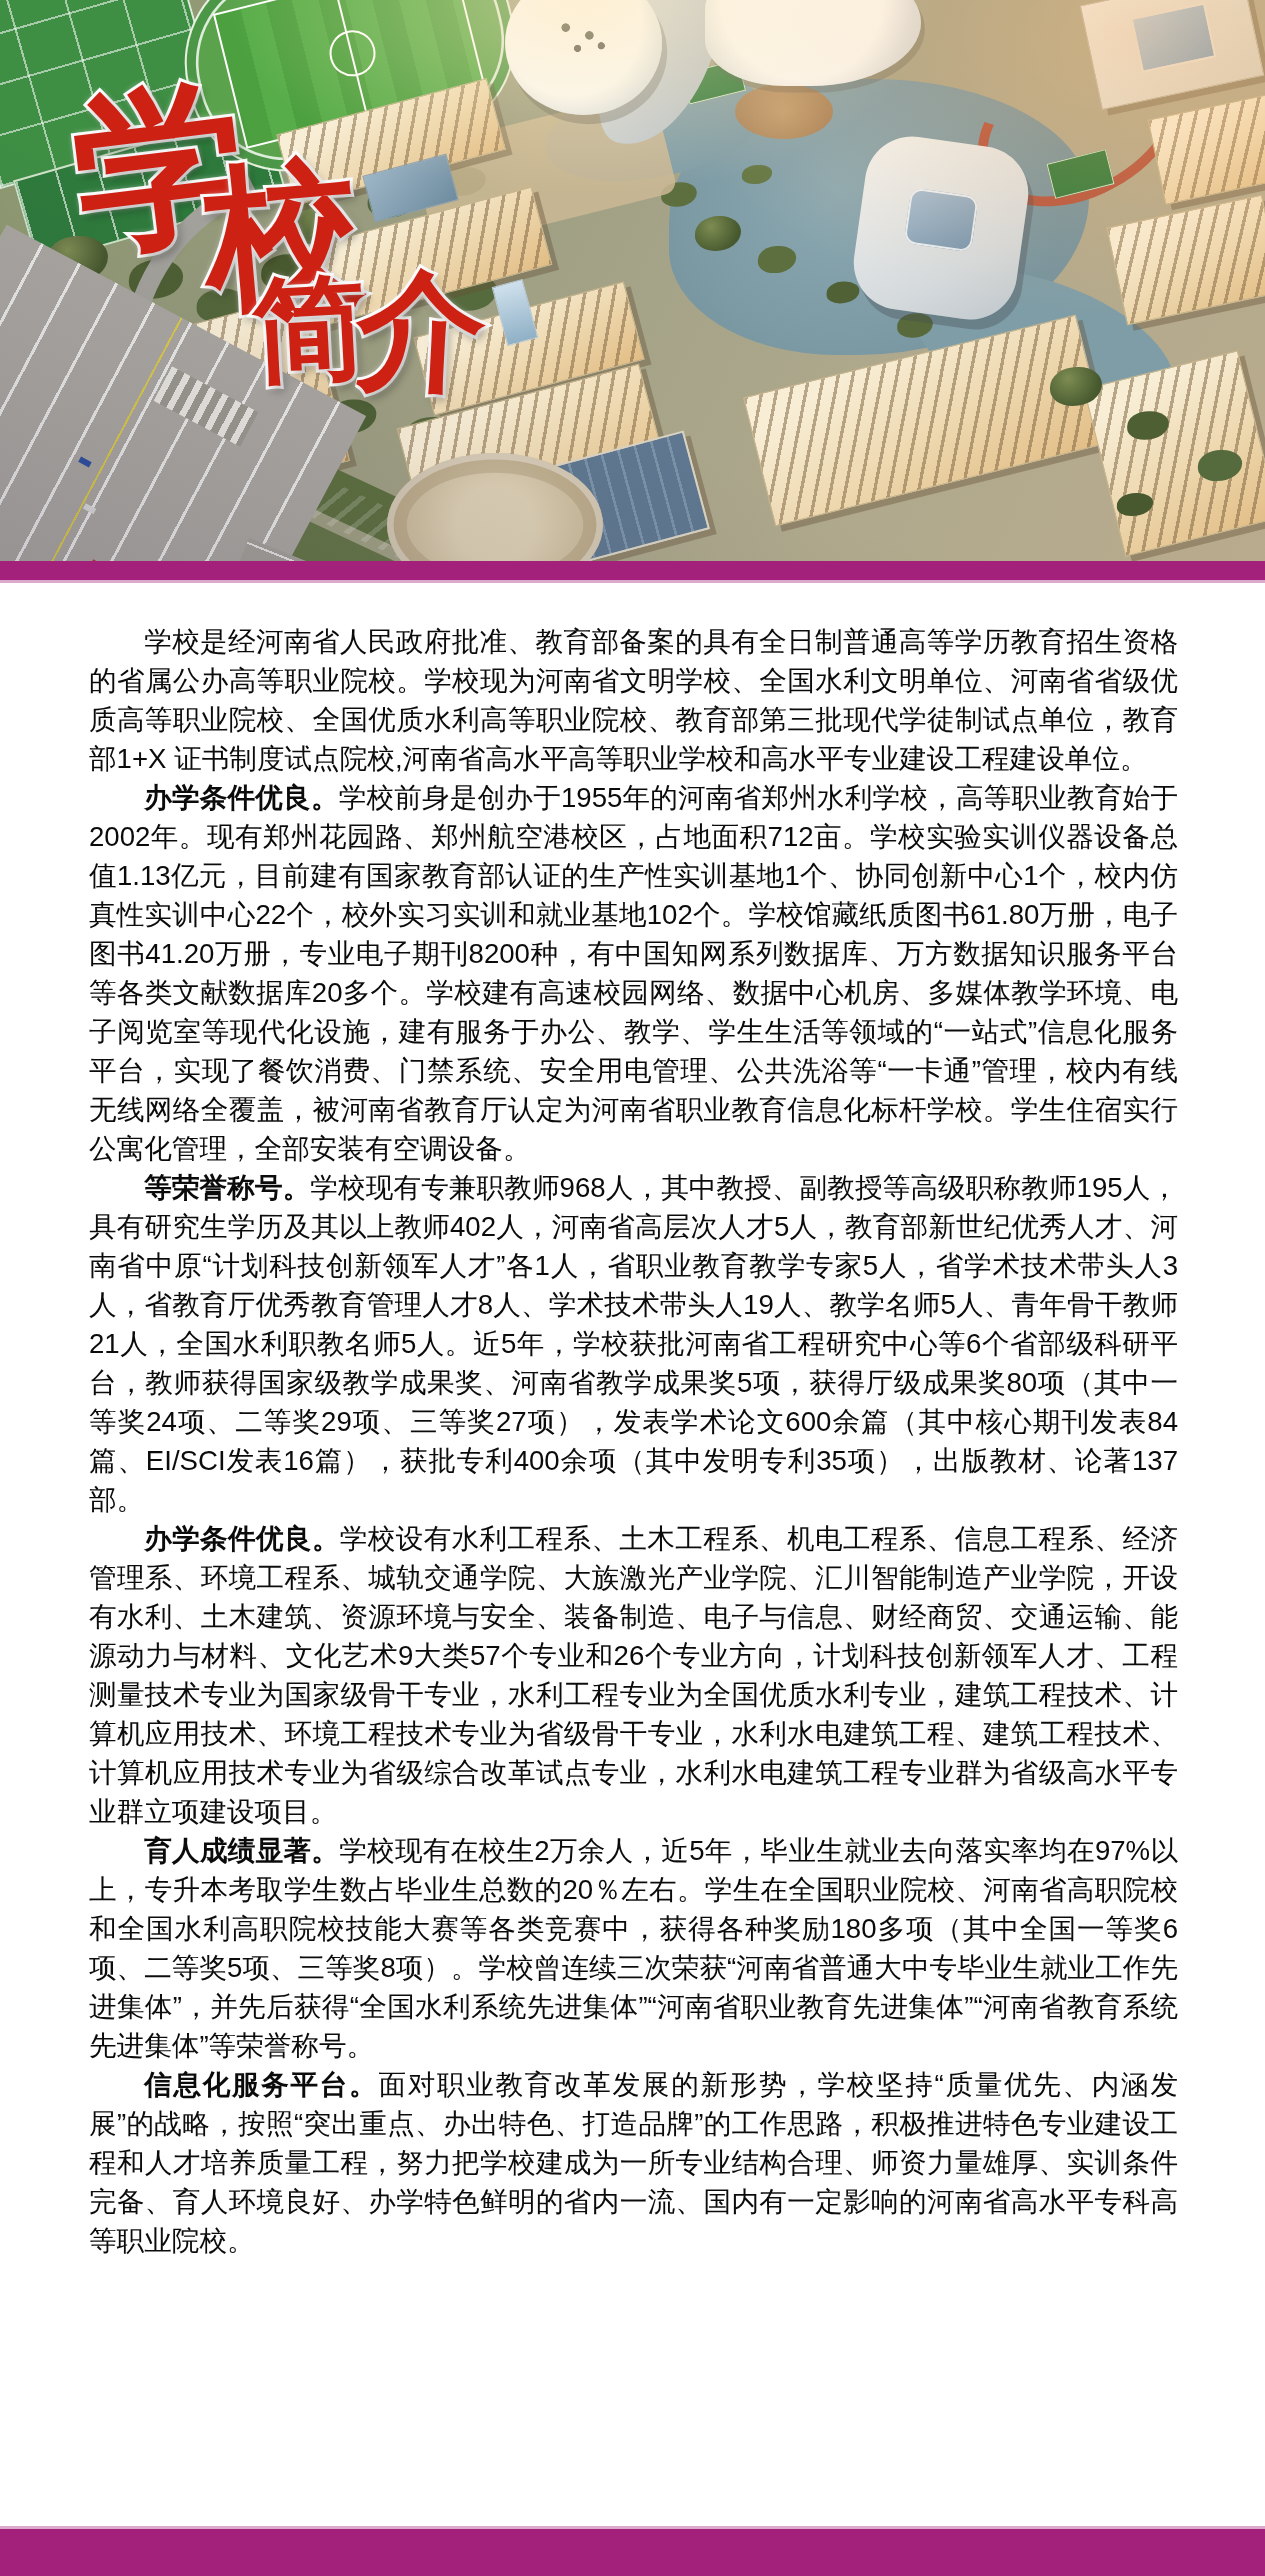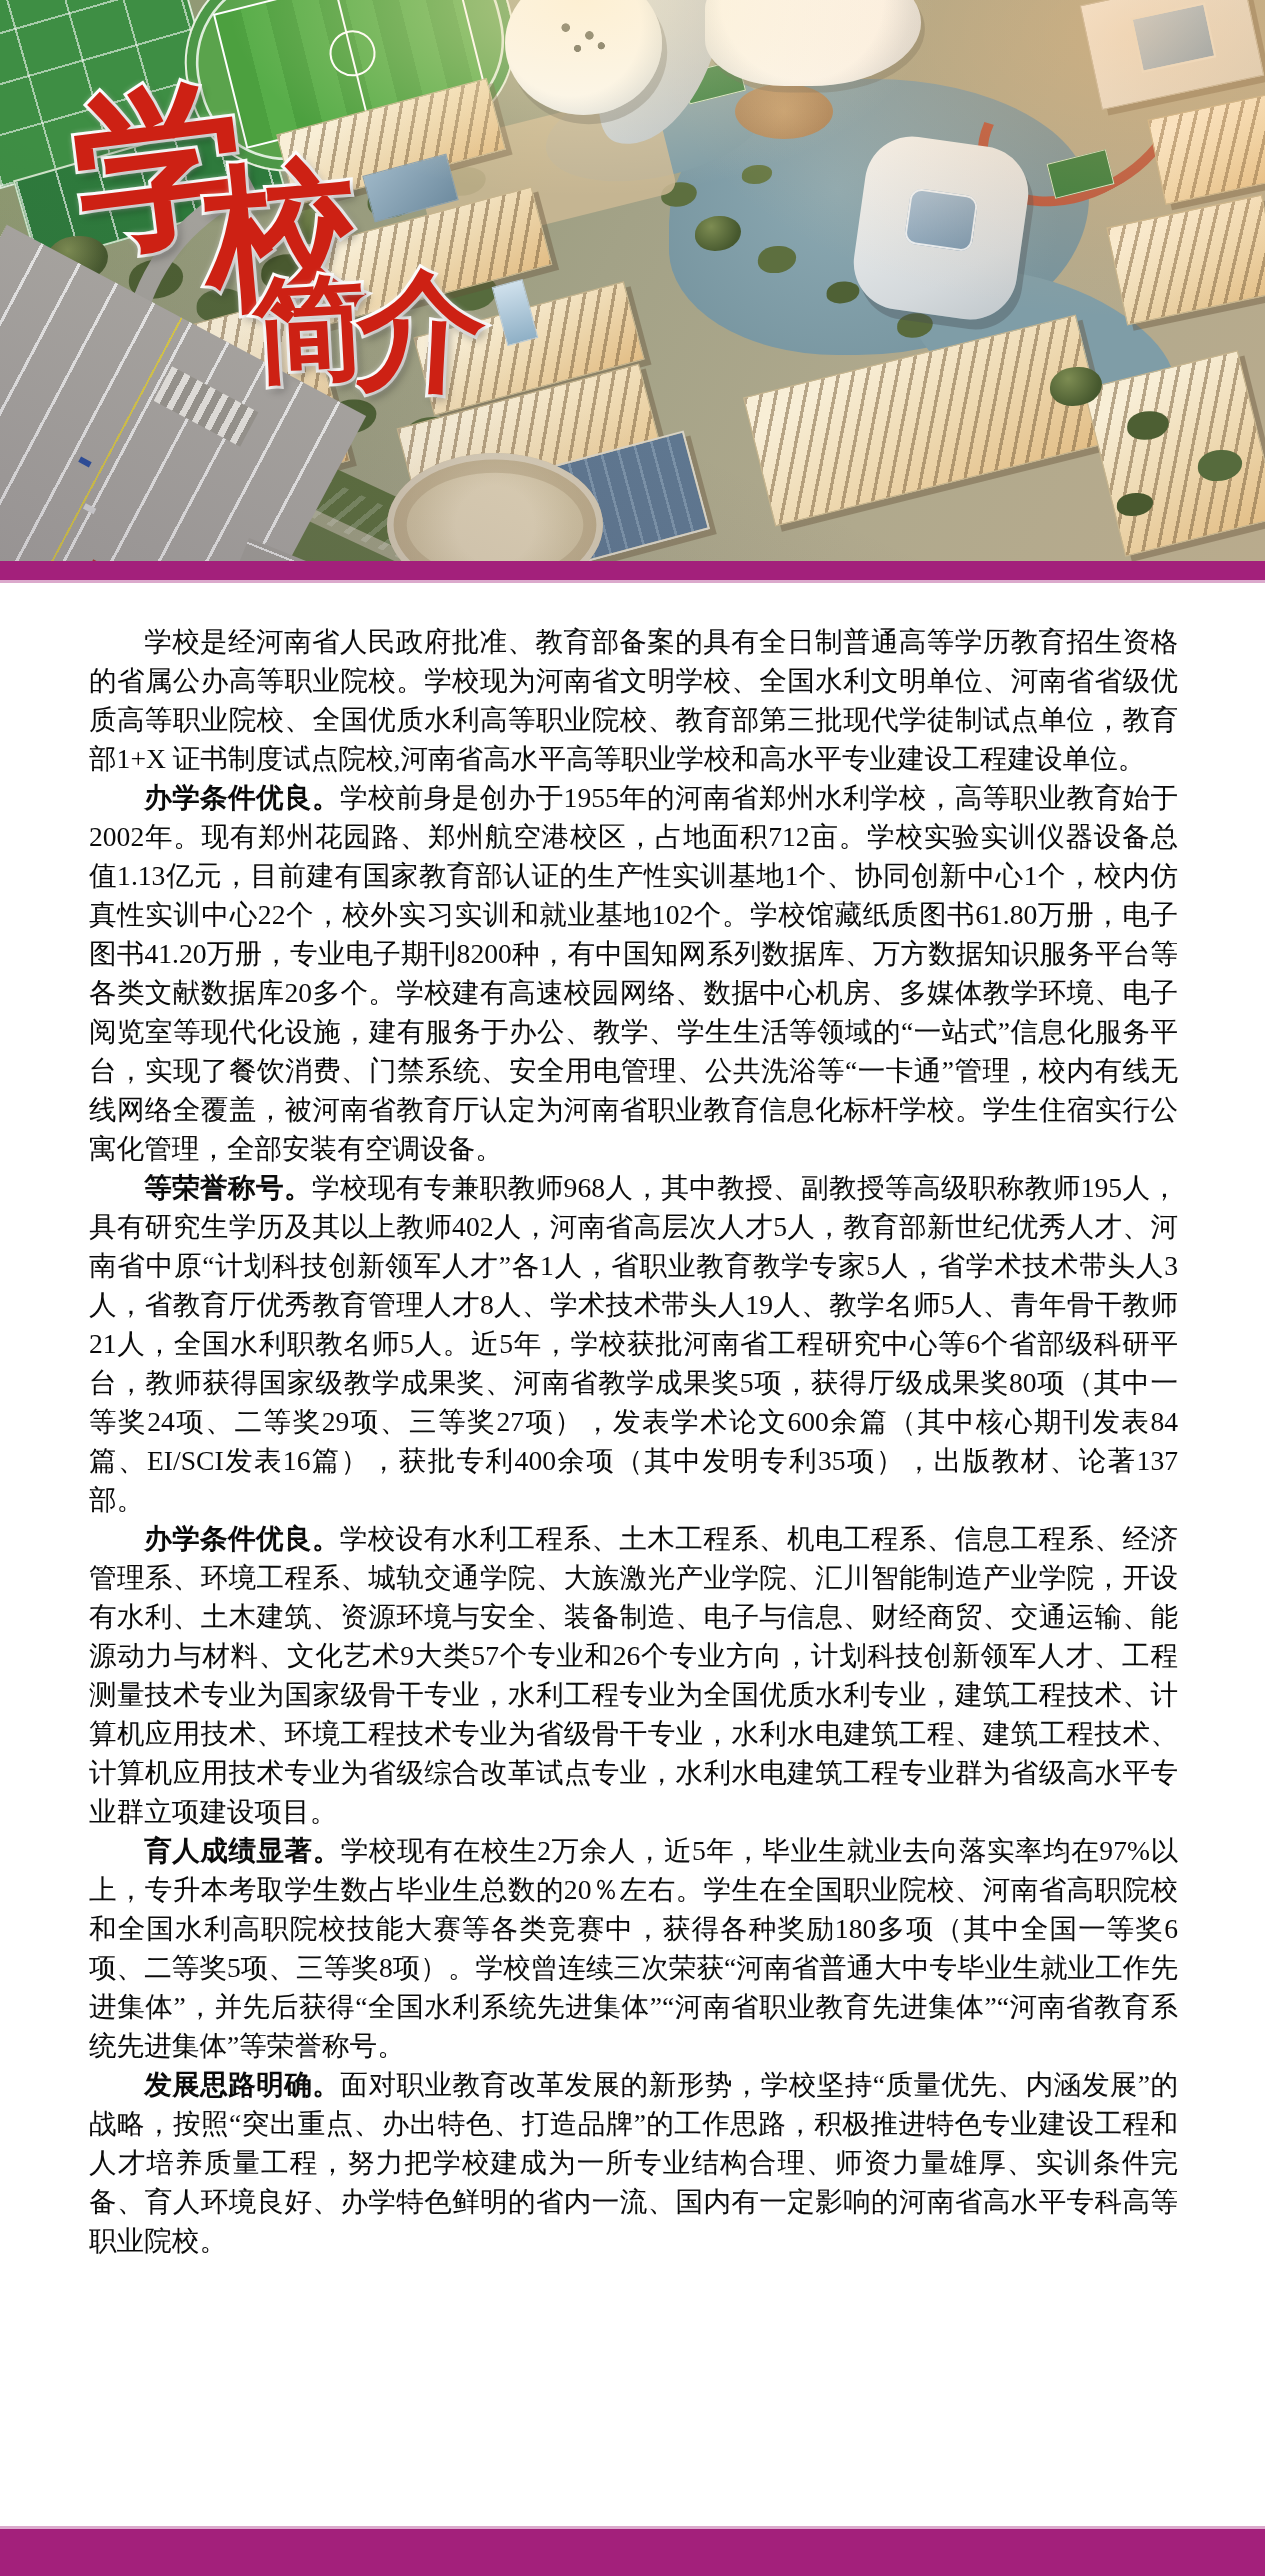--- a/index.html
+++ b/index.html
@@ -158,21 +158,21 @@
   
   .bar{position:absolute;left:0;width:1265px;}
   .bar-top{top:561px;height:19px;background:#a3207b;}
   .bar-top-light{top:580px;height:3.3px;background:#dba9cc;}
   .bar-bottom-light{top:2526px;height:3.3px;background:#dba9cc;}
   .bar-bottom{top:2529px;height:47px;background:#a3207b;}
 
   
   .content{position:absolute;left:89px;top:622px;width:1089px;color:#0b0b0b;}
   .para{margin:0;font-size:27.6px;line-height:39px;text-align:justify;text-justify:inter-ideograph;
-        text-indent:2em;letter-spacing:0px;word-break:break-all;font-family:Liberation Serif, serif;}
+        text-indent:2em;letter-spacing:0px;word-break:break-all;}
   .lead{font-weight:bold;}
 </style>
 </head>
 <body>
 
 <div class="page">
 
   <div class="hero">
     <div class="courts"></div>
     <div class="tennis"></div>
@@ -236,20 +236,20 @@
 
   <div class="bar bar-top"></div>
   <div class="bar bar-top-light"></div>
 
   <div class="content">
     <p class="para"><b class="lead"></b><span>学校是经河南省人民政府批准、教育部备案的具有全日制普通高等学历教育招生资格的省属公办高等职业院校。学校现为河南省文明学校、全国水利文明单位、河南省省级优质高等职业院校、全国优质水利高等职业院校、教育部第三批现代学徒制试点单位，教育部1+X 证书制度试点院校,河南省高水平高等职业学校和高水平专业建设工程建设单位。</span></p>
     <p class="para"><b class="lead">办学条件优良。</b><span>学校前身是创办于1955年的河南省郑州水利学校，高等职业教育始于2002年。现有郑州花园路、郑州航空港校区，占地面积712亩。学校实验实训仪器设备总值1.13亿元，目前建有国家教育部认证的生产性实训基地1个、协同创新中心1个，校内仿真性实训中心22个，校外实习实训和就业基地102个。学校馆藏纸质图书61.80万册，电子图书41.20万册，专业电子期刊8200种，有中国知网系列数据库、万方数据知识服务平台等各类文献数据库20多个。学校建有高速校园网络、数据中心机房、多媒体教学环境、电子阅览室等现代化设施，建有服务于办公、教学、学生生活等领域的“一站式”信息化服务平台，实现了餐饮消费、门禁系统、安全用电管理、公共洗浴等“一卡通”管理，校内有线无线网络全覆盖，被河南省教育厅认定为河南省职业教育信息化标杆学校。学生住宿实行公寓化管理，全部安装有空调设备。</span></p>
     <p class="para"><b class="lead">等荣誉称号。</b><span>学校现有专兼职教师968人，其中教授、副教授等高级职称教师195人，具有研究生学历及其以上教师402人，河南省高层次人才5人，教育部新世纪优秀人才、河南省中原“计划科技创新领军人才”各1人，省职业教育教学专家5人，省学术技术带头人3人，省教育厅优秀教育管理人才8人、学术技术带头人19人、教学名师5人、青年骨干教师21人，全国水利职教名师5人。近5年，学校获批河南省工程研究中心等6个省部级科研平台，教师获得国家级教学成果奖、河南省教学成果奖5项，获得厅级成果奖80项（其中一等奖24项、二等奖29项、三等奖27项），发表学术论文600余篇（其中核心期刊发表84篇、EI/SCI发表16篇），获批专利400余项（其中发明专利35项），出版教材、论著137部。</span></p>
     <p class="para"><b class="lead">办学条件优良。</b><span>学校设有水利工程系、土木工程系、机电工程系、信息工程系、经济管理系、环境工程系、城轨交通学院、大族激光产业学院、汇川智能制造产业学院，开设有水利、土木建筑、资源环境与安全、装备制造、电子与信息、财经商贸、交通运输、能源动力与材料、文化艺术9大类57个专业和26个专业方向，计划科技创新领军人才、工程测量技术专业为国家级骨干专业，水利工程专业为全国优质水利专业，建筑工程技术、计算机应用技术、环境工程技术专业为省级骨干专业，水利水电建筑工程、建筑工程技术、计算机应用技术专业为省级综合改革试点专业，水利水电建筑工程专业群为省级高水平专业群立项建设项目。</span></p>
     <p class="para"><b class="lead">育人成绩显著。</b><span>学校现有在校生2万余人，近5年，毕业生就业去向落实率均在97%以上，专升本考取学生数占毕业生总数的20％左右。学生在全国职业院校、河南省高职院校和全国水利高职院校技能大赛等各类竞赛中，获得各种奖励180多项（其中全国一等奖6项、二等奖5项、三等奖8项）。学校曾连续三次荣获“河南省普通大中专毕业生就业工作先进集体”，并先后获得“全国水利系统先进集体”“河南省职业教育先进集体”“河南省教育系统先进集体”等荣誉称号。</span></p>
-    <p class="para"><b class="lead">发展思路明确。</b><span>面对职业教育改革发展的新形势，学校坚持“质量优先、内涵发展”的战略，按照“突出重点、办出特色、打造品牌”的工作思路，积极推进特色专业建设工程和人才培养质量工程，努力把学校建成为一所专业结构合理、师资力量雄厚、实训条件完备、育人环境良好、办学特色鲜明的省内一流、国内有一定影响的河南省高水平专科高等职业院校。</span></p>
+    <p class="para"><b class="lead">信息化服务平台。</b><span>面对职业教育改革发展的新形势，学校坚持“质量优先、内涵发展”的战略，按照“突出重点、办出特色、打造品牌”的工作思路，积极推进特色专业建设工程和人才培养质量工程，努力把学校建成为一所专业结构合理、师资力量雄厚、实训条件完备、育人环境良好、办学特色鲜明的省内一流、国内有一定影响的河南省高水平专科高等职业院校。</span></p>
   </div>
 
   <div class="bar bar-bottom-light"></div>
   <div class="bar bar-bottom"></div>
 
 </div>
 
 
 </body></html>

